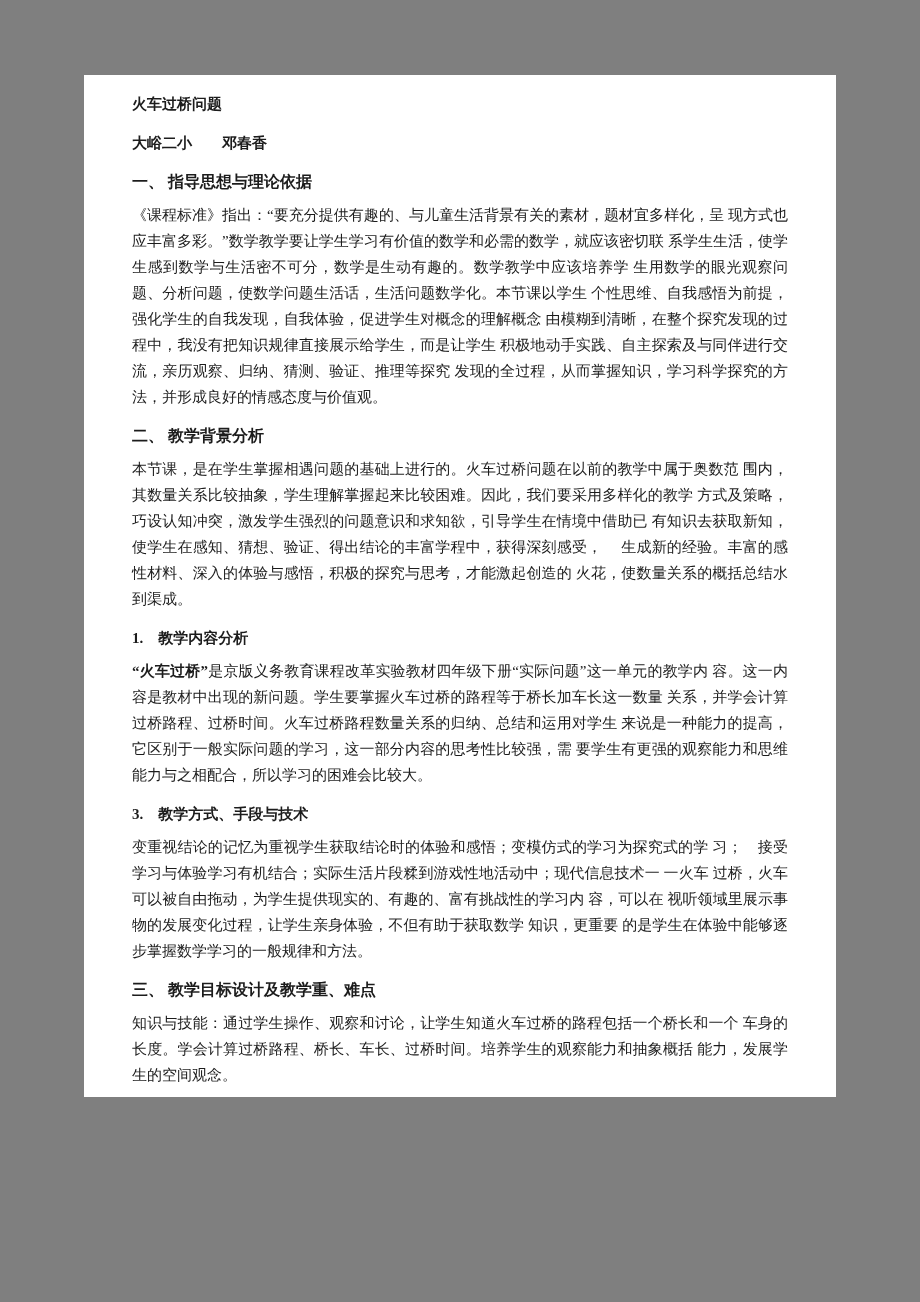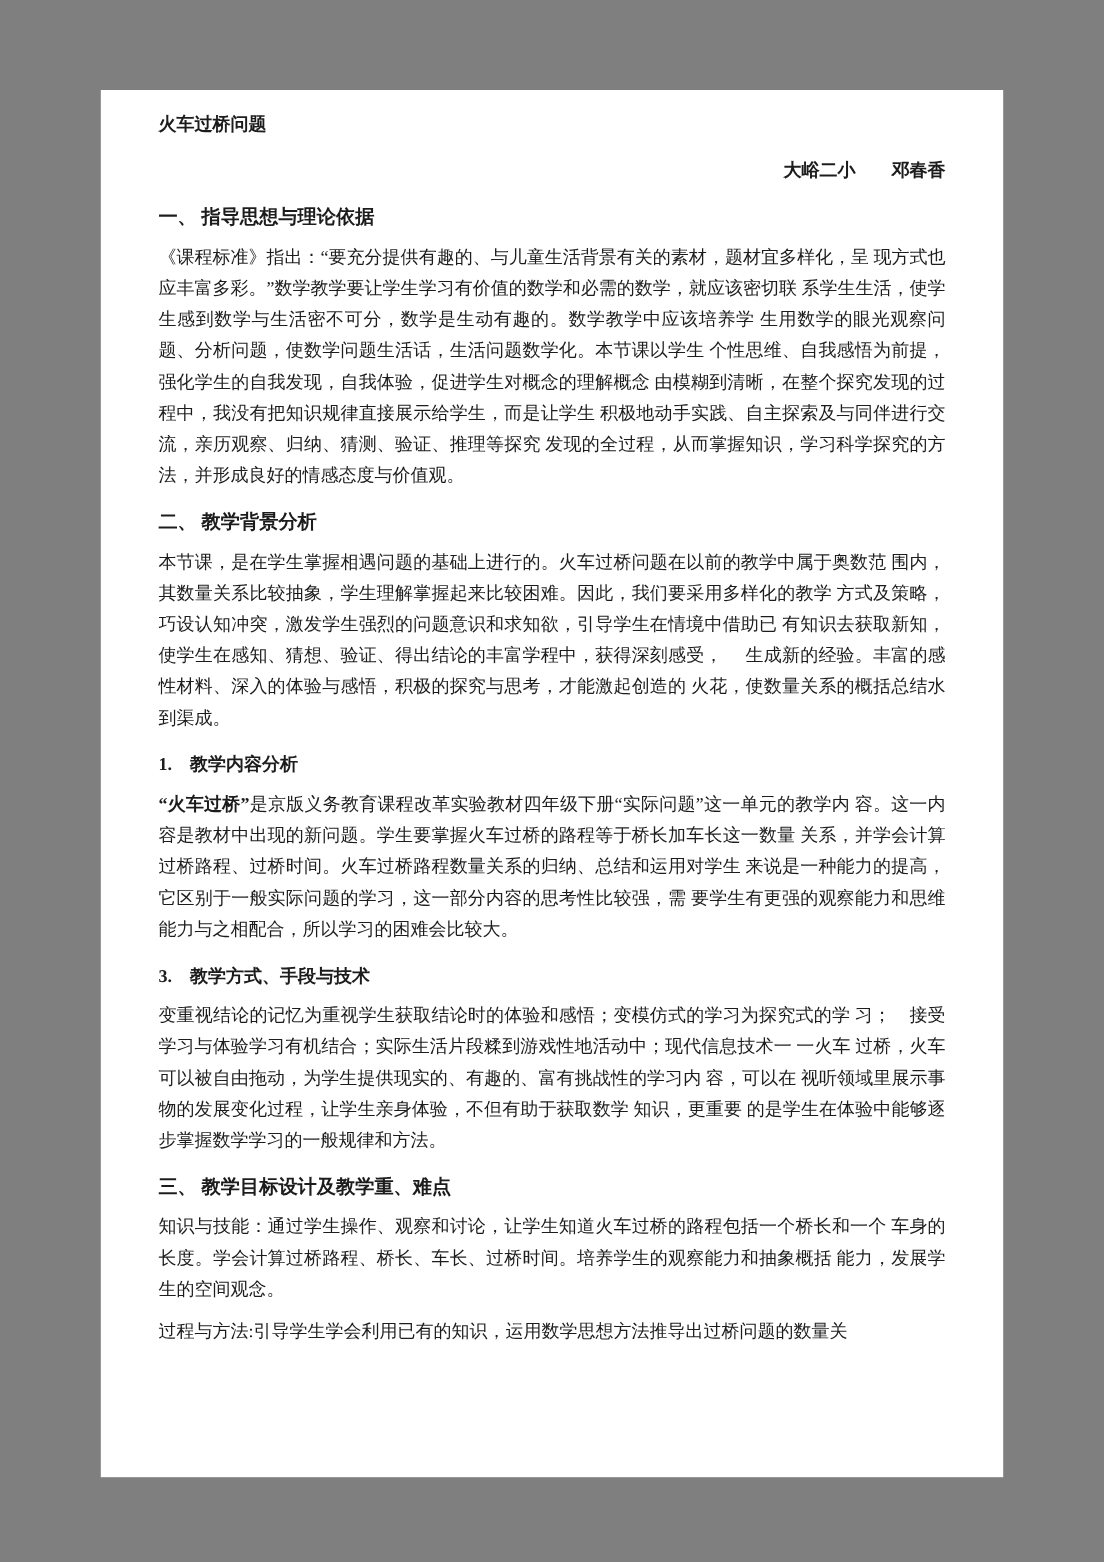--- a/index.html
+++ b/index.html
@@ -8,38 +8,38 @@
   }
   body {
     width: 920px;
     height: 1302px;
     background: #7f7f7f;
     overflow: hidden;
     font-family: "Liberation Serif", "DejaVu Serif", serif;
   }
   .page {
     width: 752px;
-    height: 1156px;
+    height: 1022px;
     margin: 75px auto 0 auto;
     background: #ffffff;
     box-sizing: border-box;
     padding: 16px 48px 40px 48px;
     overflow: hidden;
     color: #1c1c1c;
   }
   .doc-title {
     font-size: 15px;
     font-weight: bold;
     margin: 0 0 13px 0;
     line-height: 26px;
   }
   .byline {
     font-size: 15px;
     font-weight: bold;
-    text-align: right;
+    text-align: left;
     margin: 0 0 6px 0;
     line-height: 26px;
   }
   h2.sec {
     font-size: 16px;
     font-weight: bold;
     margin: 13px 0 7px 0;
     line-height: 26px;
   }
   h3.sub {

